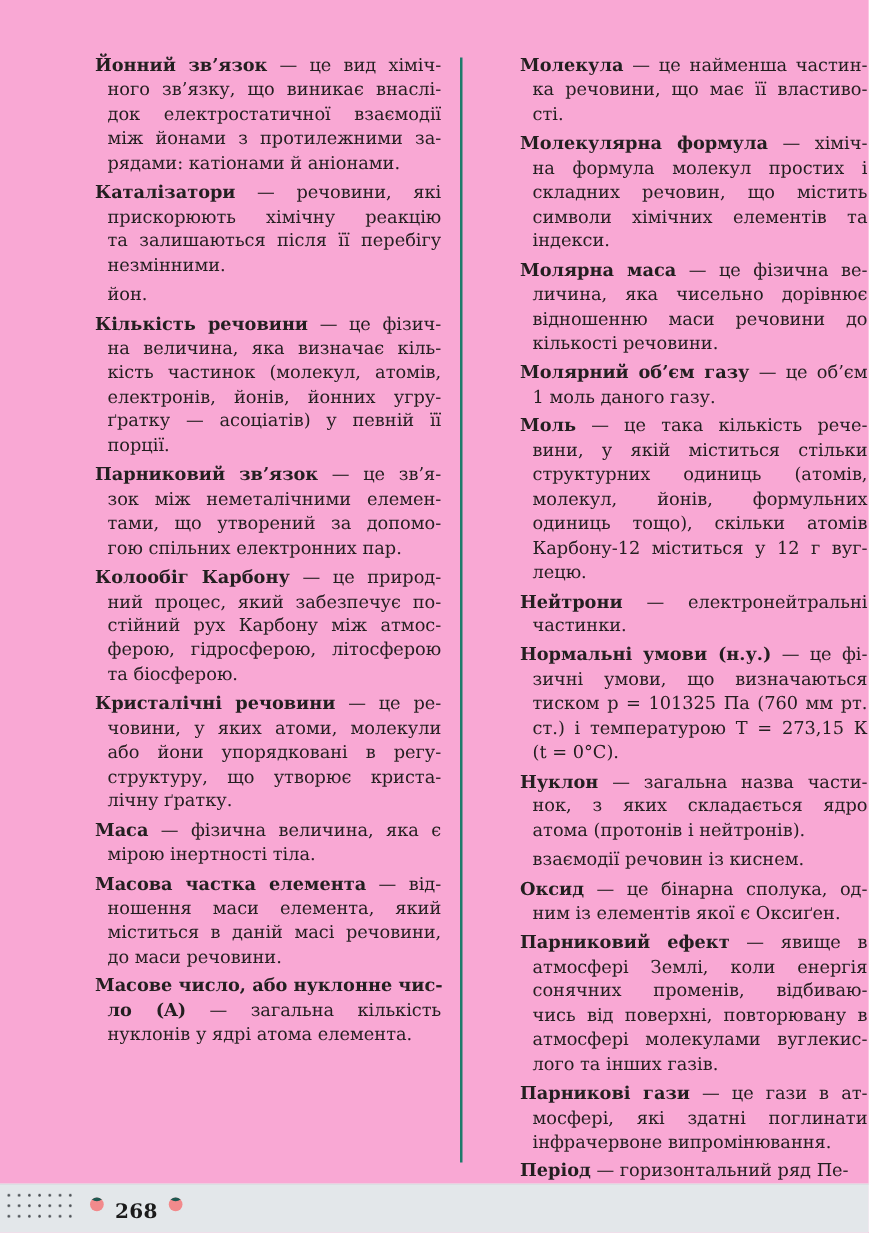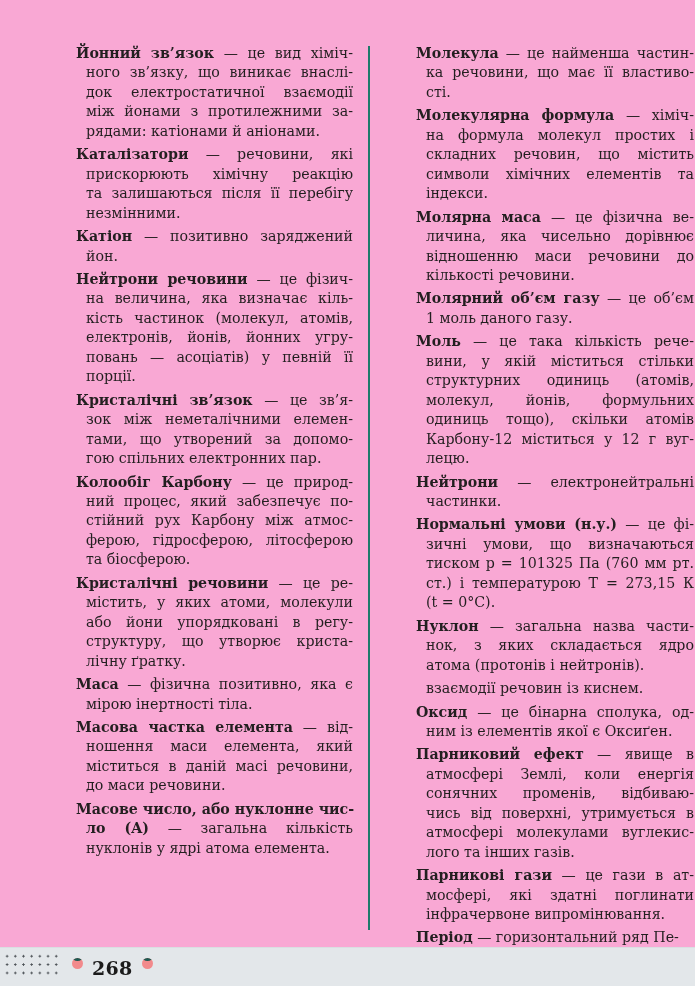--- a/index.html
+++ b/index.html
@@ -106,21 +106,21 @@
     position: absolute;
     left: 0; top: -6px;
     width: 11px;
     height: 9px;
     border-radius: 50%;
     background: #1e5a52;
   }
   .page-num {
     font-family: "DejaVu Serif", "Liberation Serif", serif;
     font-weight: bold;
-    font-size: 19px;
+    font-size: 16px;
     color: #1b1b1b;
     letter-spacing: 0.3px;
     margin-top: 10px;
   }
 </style>
 </head>
 <body>
 
 <div class="page">
 
@@ -135,59 +135,58 @@
     </p>
 
     <p class="entry">
       <span class="line first"><span class="term">Каталізатори</span><span> — речовини, які</span></span>
       <span class="line">прискорюють хімічну реакцію</span>
       <span class="line">та залишаються після її перебігу</span>
       <span class="line last">незмінними.</span>
     </p>
 
     <p class="entry">
-      <span class="line first"><span class="term">Катіон</span><span> — позитивно заряджений</span></span>
       <span class="line last">йон.</span>
     </p>
 
     <p class="entry">
-      <span class="line first"><span class="term">Нейтрони речовини</span><span> — це фізич-</span></span>
+      <span class="line first"><span class="term">Кількість речовини</span><span> — це фізич-</span></span>
       <span class="line">на величина, яка визначає кіль-</span>
       <span class="line">кість частинок (молекул, атомів,</span>
       <span class="line">електронів, йонів, йонних угру-</span>
-      <span class="line">повань — асоціатів) у певній її</span>
+      <span class="line">ґратку — асоціатів) у певній її</span>
       <span class="line last">порції.</span>
     </p>
 
 
     <p class="entry">
-      <span class="line first"><span class="term">Кристалічні зв’язок</span><span> — це зв’я-</span></span>
+      <span class="line first"><span class="term">Парниковий зв’язок</span><span> — це зв’я-</span></span>
       <span class="line">зок між неметалічними елемен-</span>
       <span class="line">тами, що утворений за допомо-</span>
       <span class="line last">гою спільних електронних пар.</span>
     </p>
 
     <p class="entry">
       <span class="line first"><span class="term">Колообіг Карбону</span><span> — це природ-</span></span>
       <span class="line">ний процес, який забезпечує по-</span>
       <span class="line">стійний рух Карбону між атмос-</span>
       <span class="line">ферою, гідросферою, літосферою</span>
       <span class="line last">та біосферою.</span>
     </p>
 
     <p class="entry">
       <span class="line first"><span class="term">Кристалічні речовини</span><span> — це ре-</span></span>
-      <span class="line">містить, у яких атоми, молекули</span>
+      <span class="line">човини, у яких атоми, молекули</span>
       <span class="line">або йони упорядковані в регу-</span>
       <span class="line">структуру, що утворює криста-</span>
       <span class="line last">лічну ґратку.</span>
     </p>
 
     <p class="entry">
-      <span class="line first"><span class="term">Маса</span><span> — фізична позитивно, яка є</span></span>
+      <span class="line first"><span class="term">Маса</span><span> — фізична величина, яка є</span></span>
       <span class="line last">мірою інертності тіла.</span>
     </p>
 
     <p class="entry">
       <span class="line first"><span class="term">Масова частка елемента</span><span> — від-</span></span>
       <span class="line">ношення маси елемента, який</span>
       <span class="line">міститься в даній масі речовини,</span>
       <span class="line last">до маси речовини.</span>
     </p>
 
@@ -263,21 +262,21 @@
 
     <p class="entry">
       <span class="line first"><span class="term">Оксид</span><span> — це бінарна сполука, од-</span></span>
       <span class="line last">ним із елементів якої є Оксиґен.</span>
     </p>
 
     <p class="entry">
       <span class="line first"><span class="term">Парниковий ефект</span><span> — явище в</span></span>
       <span class="line">атмосфері Землі, коли енергія</span>
       <span class="line">сонячних променів, відбиваю-</span>
-      <span class="line">чись від поверхні, утримується в</span>
+      <span class="line">чись від поверхні, повторювану в</span>
       <span class="line">атмосфері молекулами вуглекис-</span>
       <span class="line last">лого та інших газів.</span>
     </p>
 
     <p class="entry">
       <span class="line first"><span class="term">Парникові гази</span><span> — це гази в ат-</span></span>
       <span class="line">мосфері, які здатні поглинати</span>
       <span class="line last">інфрачервоне випромінювання.</span>
     </p>
 

